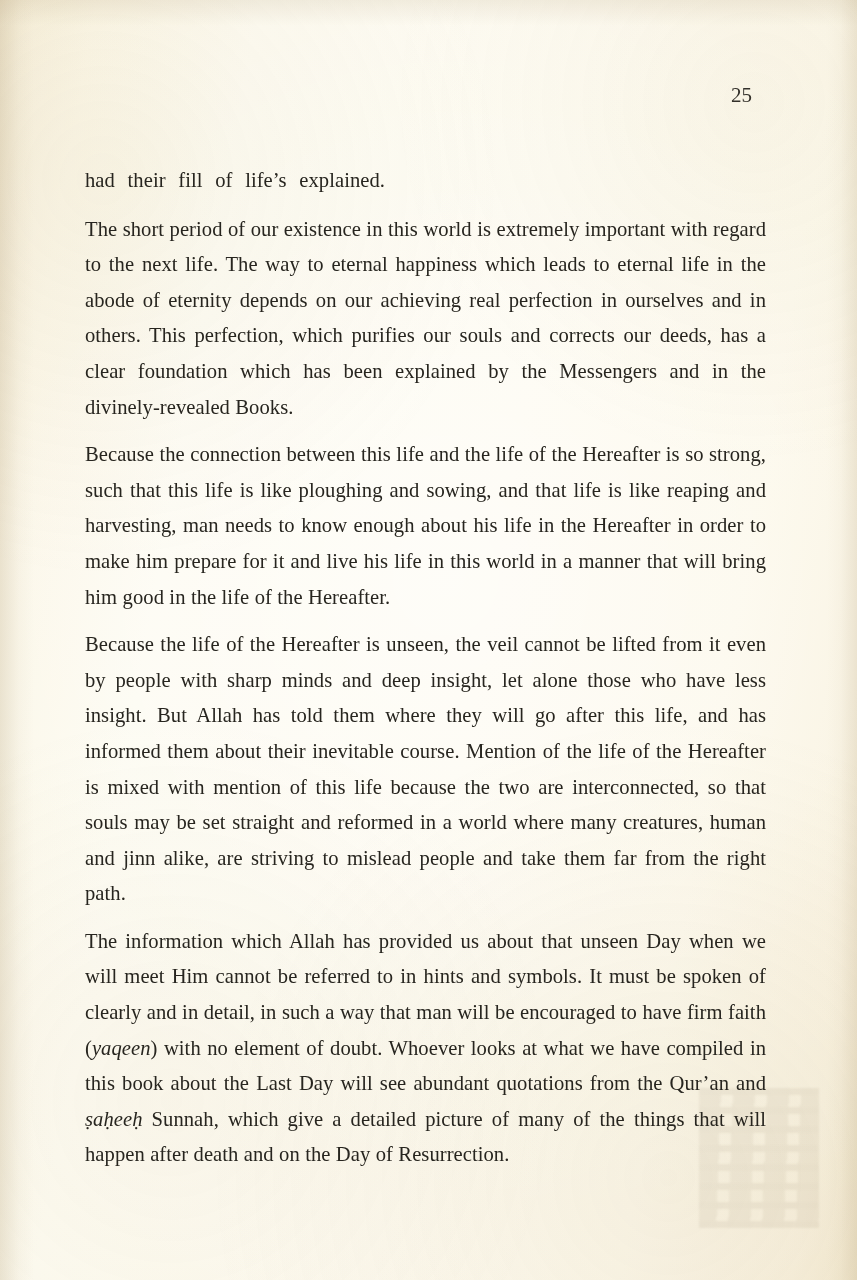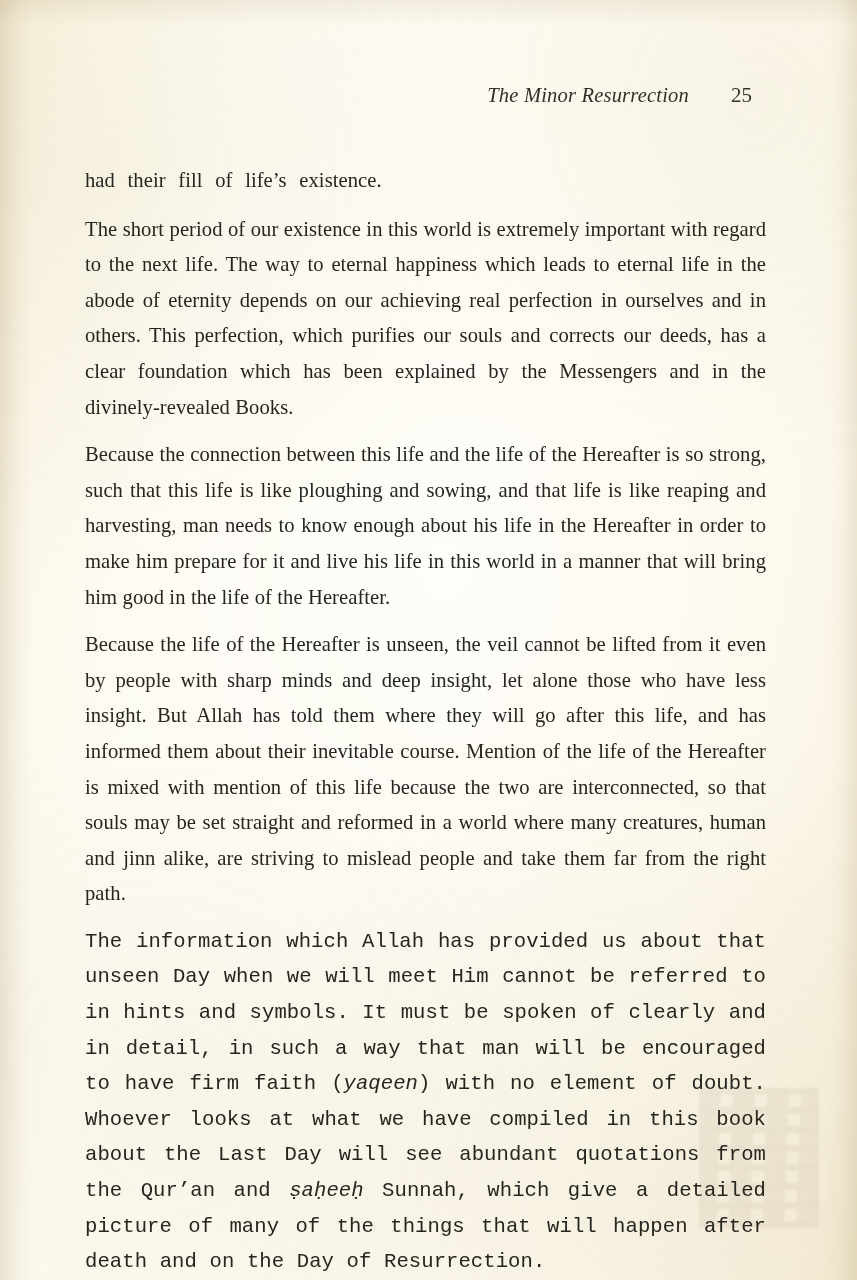--- a/index.html
+++ b/index.html
@@ -123,21 +123,21 @@
     margin: 0 0 12px 0;
     font-size: 20.6px;
     line-height: 35.6px;
     text-align: justify;
     text-justify: inter-word;
     letter-spacing: 0.05px;
     word-spacing: 0.2px;
     hyphens: none;
     color: #27251f;
   }
-  .body-par:last-child { margin-bottom: 8px; font-family: Liberation Mono, monospace; }
+  .body-par:last-child { margin-bottom: 8px; }
 
   
   .par-continued {
     word-spacing: 7.5px;
     text-align: left;
     margin-bottom: 13px;
   }
 
   
   .it { font-style: italic; }
@@ -153,27 +153,26 @@
 
 <div class="page-sheet">
 
   <div class="paper-grain"></div>
   <div class="edge-shade-left"></div>
   <div class="edge-shade-right"></div>
   <div class="edge-shade-top"></div>
   <div class="show-through"></div>
 
   <div class="running-head">
-    <span class="running-head-title">The Minor Resurrection</span>
     <span class="running-head-folio">25</span>
   </div>
 
   <div class="text-block">
 
-    <p class="body-par par-continued">had their fill of life’s existence.</p>
+    <p class="body-par par-continued">had their fill of life’s explained.</p>
 
     <p class="body-par">The short period of our existence in this world is extremely important with regard to the next life. The way to eternal happiness which leads to eternal life in the abode of eternity depends on our achieving real perfection in ourselves and in others. This perfection, which purifies our souls and corrects our deeds, has a clear foundation which has been explained by the Messengers and in the divinely-revealed Books.</p>
 
     <p class="body-par">Because the connection between this life and the life of the Hereafter is so strong, such that this life is like ploughing and sowing, and that life is like reaping and harvesting, man needs to know enough about his life in the Hereafter in order to make him prepare for it and live his life in this world in a manner that will bring him good in the life of the Hereafter.</p>
 
     <p class="body-par">Because the life of the Hereafter is unseen, the veil cannot be lifted from it even by people with sharp minds and deep insight, let alone those who have less insight. But Allah has told them where they will go after this life, and has informed them about their inevitable course. Mention of the life of the Hereafter is mixed with mention of this life because the two are interconnected, so that souls may be set straight and reformed in a world where many creatures, human and jinn alike, are striving to mislead people and take them far from the right path.</p>
 
     <p class="body-par">The information which Allah has provided us about that unseen Day when we will meet Him cannot be referred to in hints and symbols. It must be spoken of clearly and in detail, in such a way that man will be encouraged to have firm faith (<span class="it">yaqeen</span>) with no element of doubt. Whoever looks at what we have compiled in this book about the Last Day will see abundant quotations from the Qur’an and <span class="it">ṣaḥeeḥ</span> Sunnah, which give a detailed picture of many of the things that will happen after death and on the Day of Resurrection.</p>
 
   </div>

